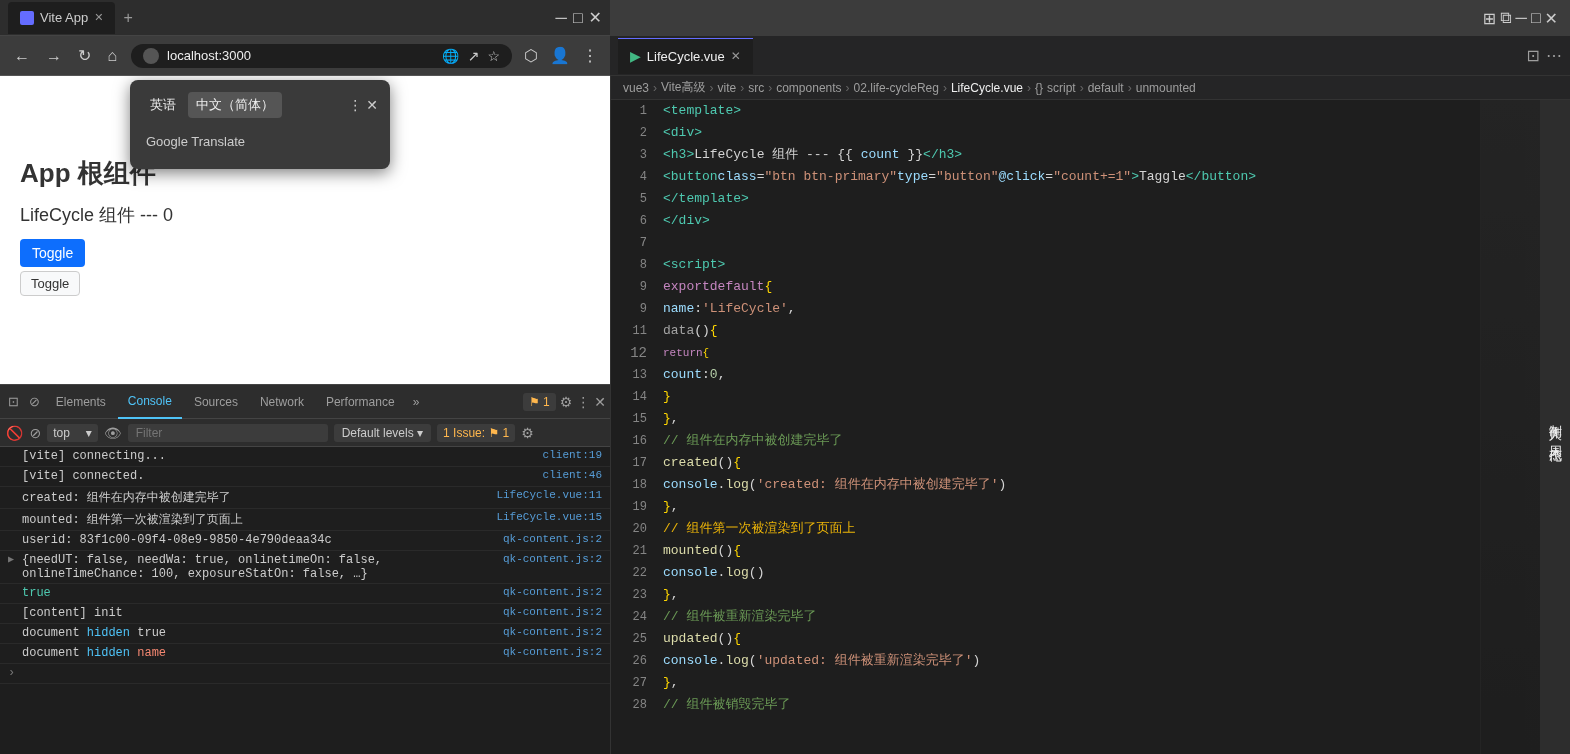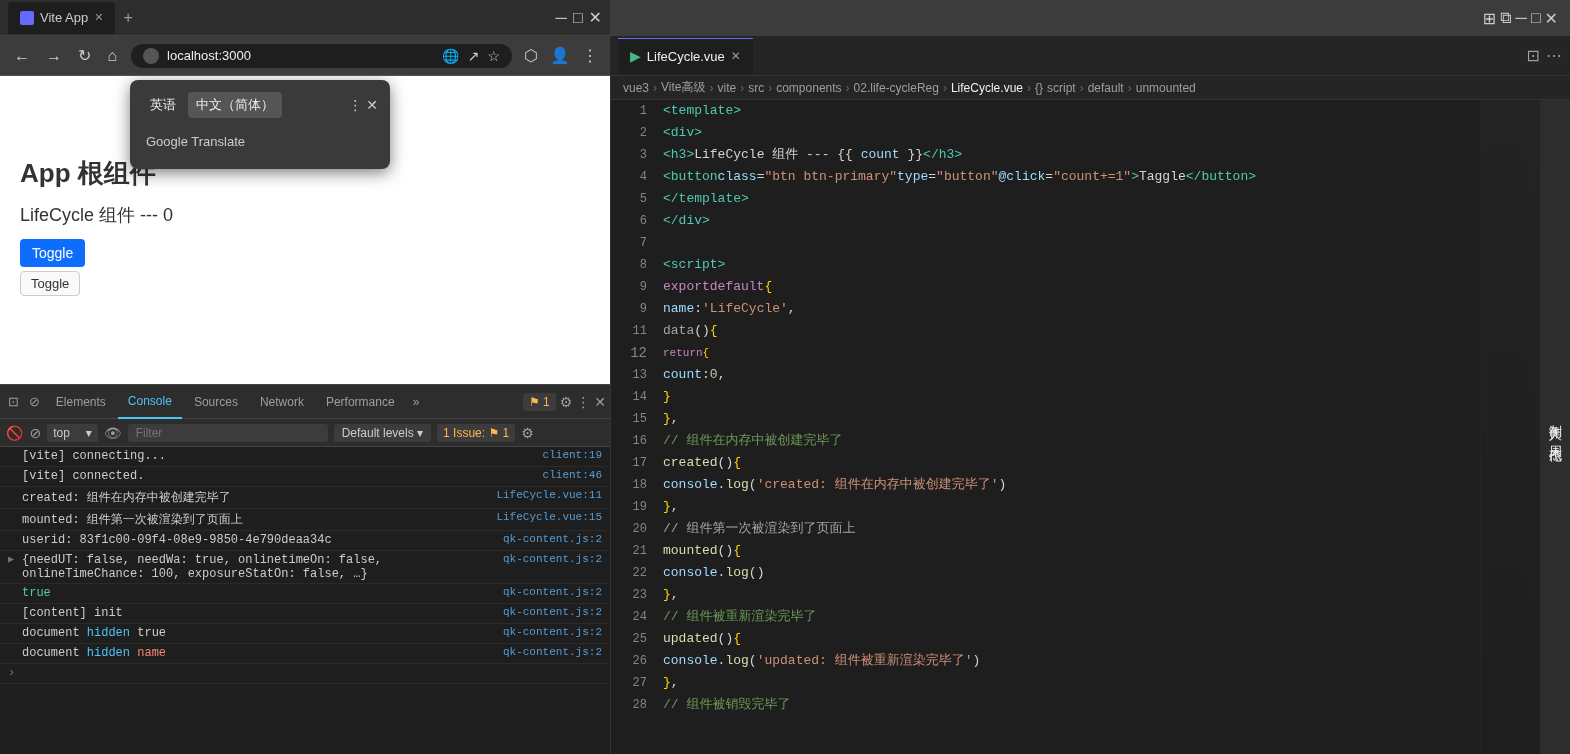--- a/index.html
+++ b/index.html
@@ -274,21 +274,21 @@
             <div style="height:22px;display:flex;align-items:center;white-space:pre;color:#d4d4d4;font-size:13px;">  <span style="color:#9cdcfe;">name</span><span style="color:#d4d4d4;">:</span> <span style="color:#ce9178;">'LifeCycle'</span><span style="color:#d4d4d4;">,</span></div>
             <div style="height:22px;display:flex;align-items:center;white-space:pre;color:#d4d4d4;font-size:13px;">  <span style="color:#a3a3a3;">data</span><span style="color:#d4d4d4;">()</span> <span style="color:#ffd700;">{</span></div>
             <div style="height:22px;display:flex;align-items:flex-end;white-space:pre;color:#d4d4d4;font-size:11px;">    <span style="color:#c586c0;">return</span> <span style="color:#ffd700;">{</span></div>
             <div style="height:22px;display:flex;align-items:center;white-space:pre;color:#d4d4d4;font-size:13px;">      <span style="color:#9cdcfe;">count</span><span style="color:#d4d4d4;">:</span> <span style="color:#b5cea8;">0</span><span style="color:#d4d4d4;">,</span></div>
             <div style="height:22px;display:flex;align-items:center;white-space:pre;color:#d4d4d4;font-size:13px;">    <span style="color:#ffd700;">}</span></div>
             <div style="height:22px;display:flex;align-items:center;white-space:pre;color:#d4d4d4;font-size:13px;">  <span style="color:#ffd700;">}</span><span style="color:#d4d4d4;">,</span></div>
             <div style="height:22px;display:flex;align-items:center;white-space:pre;color:#d4d4d4;font-size:13px;">  <span style="color:#6a9955;">// 组件在内存中被创建完毕了</span></div>
             <div style="height:22px;display:flex;align-items:center;white-space:pre;color:#d4d4d4;font-size:13px;">  <span style="color:#dcdcaa;">created</span><span style="color:#d4d4d4;">()</span> <span style="color:#ffd700;">{</span></div>
             <div style="height:22px;display:flex;align-items:center;white-space:pre;color:#d4d4d4;font-size:13px;">    <span style="color:#9cdcfe;">console</span><span style="color:#d4d4d4;">.</span><span style="color:#dcdcaa;">log</span><span style="color:#d4d4d4;">(</span><span style="color:#ce9178;">'created: 组件在内存中被创建完毕了'</span><span style="color:#d4d4d4;">)</span></div>
             <div style="height:22px;display:flex;align-items:center;white-space:pre;color:#d4d4d4;font-size:13px;">  <span style="color:#ffd700;">}</span><span style="color:#d4d4d4;">,</span></div>
-            <div style="height:22px;display:flex;align-items:center;white-space:pre;color:#d4d4d4;font-size:13px;">  <span style="color:#a3a3a3;">// 组件第一次被渲染到了页面上</span></div>
+            <div style="height:22px;display:flex;align-items:center;white-space:pre;color:#d4d4d4;font-size:13px;">  <span style="color:#eab308;">// 组件第一次被渲染到了页面上</span></div>
             <div style="height:22px;display:flex;align-items:center;white-space:pre;color:#d4d4d4;font-size:13px;">  <span style="color:#dcdcaa;">mounted</span><span style="color:#d4d4d4;">()</span> <span style="color:#ffd700;">{</span></div>
             <div style="height:22px;display:flex;align-items:center;white-space:pre;color:#d4d4d4;font-size:13px;">    <span style="color:#9cdcfe;">console</span><span style="color:#d4d4d4;">.</span><span style="color:#dcdcaa;">log</span><span style="color:#d4d4d4;">(</span><span style="color:#d4d4d4;">)</span></div>
             <div style="height:22px;display:flex;align-items:center;white-space:pre;color:#d4d4d4;font-size:13px;">  <span style="color:#ffd700;">}</span><span style="color:#d4d4d4;">,</span></div>
             <div style="height:22px;display:flex;align-items:center;white-space:pre;color:#d4d4d4;font-size:13px;">  <span style="color:#6a9955;">// 组件被重新渲染完毕了</span></div>
             <div style="height:22px;display:flex;align-items:center;white-space:pre;color:#d4d4d4;font-size:13px;">  <span style="color:#dcdcaa;">updated</span><span style="color:#d4d4d4;">()</span> <span style="color:#ffd700;">{</span></div>
             <div style="height:22px;display:flex;align-items:center;white-space:pre;color:#d4d4d4;font-size:13px;">    <span style="color:#9cdcfe;">console</span><span style="color:#d4d4d4;">.</span><span style="color:#dcdcaa;">log</span><span style="color:#d4d4d4;">(</span><span style="color:#ce9178;">'updated: 组件被重新渲染完毕了'</span><span style="color:#d4d4d4;">)</span></div>
             <div style="height:22px;display:flex;align-items:center;white-space:pre;color:#d4d4d4;font-size:13px;">  <span style="color:#ffd700;">}</span><span style="color:#d4d4d4;">,</span></div>
             <div style="height:22px;display:flex;align-items:center;white-space:pre;color:#d4d4d4;font-size:13px;">  <span style="color:#6a9955;">// 组件被销毁完毕了</span></div>
           </div>
 

